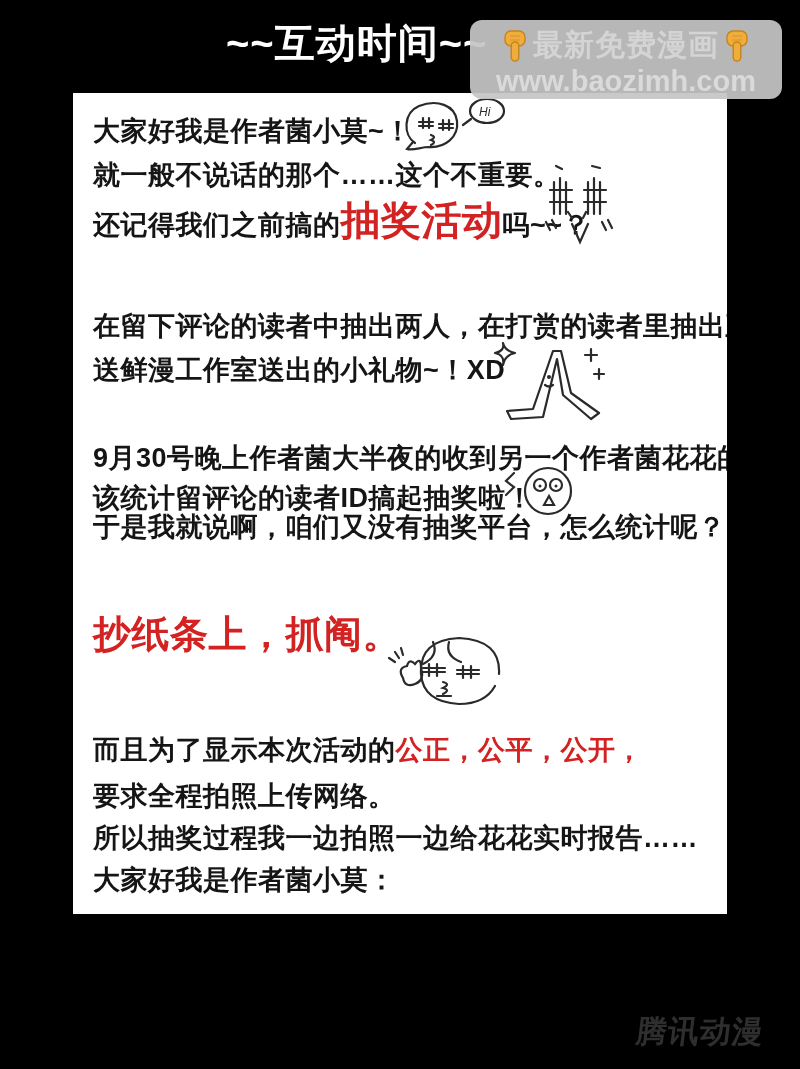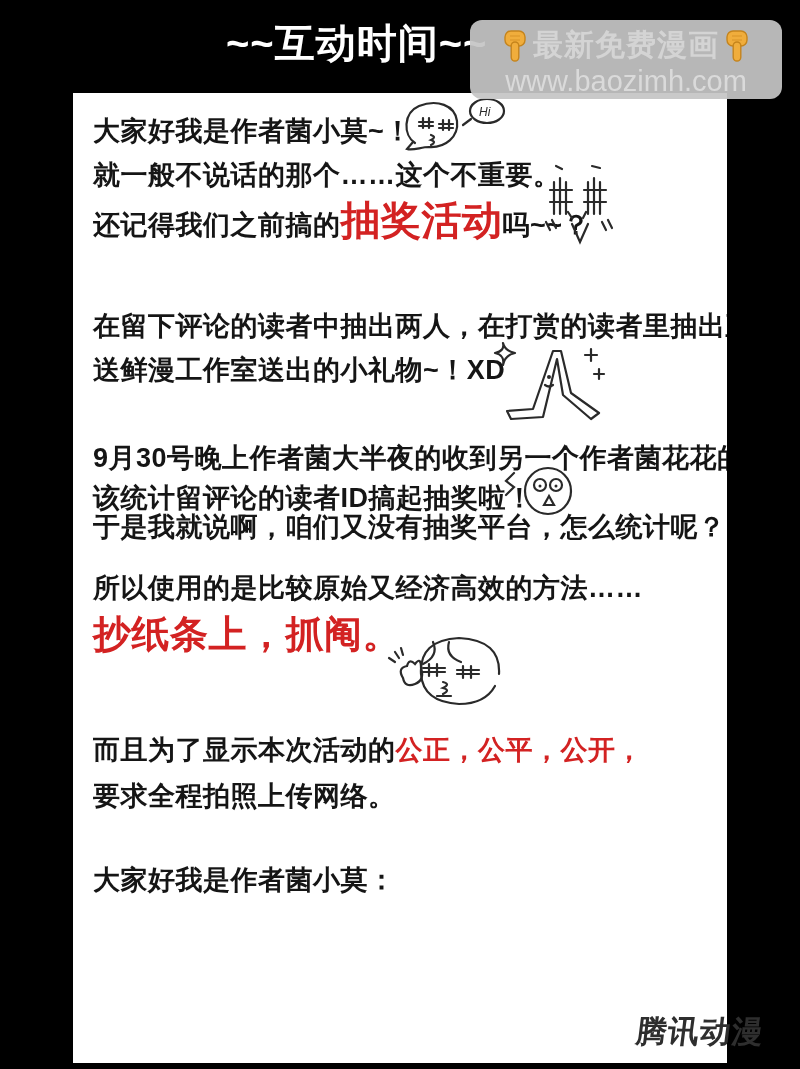--- a/index.html
+++ b/index.html
@@ -18,25 +18,25 @@
   }
   
   .wm-box{
     position:absolute;left:470px;top:20px;width:312px;height:79px;
     background:rgba(197,197,197,0.93);
     border-radius:12px;z-index:5;
     display:flex;flex-direction:column;align-items:center;justify-content:center;
   }
   .wm-row1{display:flex;align-items:center;gap:5px;margin-top:2px;}
   .wm-title{color:#d4d4d4;font-size:30px;font-weight:700;letter-spacing:1px;white-space:nowrap;}
-  .wm-url{color:#dadada;font-size:29px;font-weight:400;line-height:30px;white-space:nowrap;text-align:center;}
+  .wm-url{color:#dadada;font-size:29px;font-weight:700;line-height:30px;white-space:nowrap;text-align:center;}
   .finger{width:26px;height:34px;flex:none;}
   
   .sheet{
-    position:absolute;left:73px;top:93px;width:654px;height:970px;
+    position:absolute;left:73px;top:93px;width:654px;height:821px;
     background:#fff;overflow:hidden;
   }
   .line{
     position:absolute;left:20px;
     font-size:27px;color:#151515;font-weight:600;
     white-space:nowrap;letter-spacing:0.5px;
   }
   .red{color:#d32222;}
   .red-big{color:#d32222;font-size:40px;font-weight:700;}
   .red-line{color:#d32222;font-size:38px;font-weight:700;}
@@ -81,25 +81,25 @@
   <div class="line" style="top:20px"><span>大家好我是作者菌小莫~！</span></div>
   <div class="line" style="top:64px"><span>就一般不说话的那个……这个不重要。</span></div>
   <div class="line" style="top:100px"><span>还记得我们之前搞的</span><span class="red-big">抽奖活动</span><span>吗~~？</span></div>
 
   <div class="line" style="top:215px"><span>在留下评论的读者中抽出两人，在打赏的读者里抽出五人</span></div>
   <div class="line" style="top:259px"><span>送鲜漫工作室送出的小礼物~！XD</span></div>
 
   <div class="line" style="top:347px"><span>9月30号晚上作者菌大半夜的收到另一个作者菌花花的指示</span></div>
   <div class="line" style="top:387px"><span>该统计留评论的读者ID搞起抽奖啦！</span></div>
   <div class="line" style="top:416px"><span>于是我就说啊，咱们又没有抽奖平台，怎么统计呢？</span></div>
-  <div class="line" style="top:477px"><span>所以使用的是比较原始又经济高效的方法……</span></div>
   <div class="line red-line" style="top:516px"><span>抄纸条上，抓阄。</span></div>
 
   <div class="line" style="top:639px"><span>而且为了显示本次活动的</span><span class="red">公正，公平，公开，</span></div>
   <div class="line" style="top:685px"><span>要求全程拍照上传网络。</span></div>
+  <div class="line" style="top:727px"><span>所以抽奖过程我一边拍照一边给花花实时报告……</span></div>
   <div class="line" style="top:769px"><span>大家好我是作者菌小莫：</span></div>
 
   <div class="doodle" style="left:320px;top:2px">
     <svg width="115" height="62" viewBox="0 0 115 62" fill="none" stroke="#2a2a2a" stroke-width="2.2" stroke-linecap="round">
       <path d="M22 48 C10 40 10 18 26 11 C44 4 62 10 64 26 C66 42 52 53 36 52 C28 52 20 56 14 54 L20 47"></path>
       <path d="M26 27 h14 M26 31 h14 M30 23 v10 M36 23 v10"></path>
       <path d="M46 29 h14 M46 33 h14 M50 25 v10 M56 25 v10"></path>
       <path d="M38 40 q6 2 0 5 q6 2 0 5"></path>
       <ellipse cx="94" cy="16" rx="17" ry="12"></ellipse>
       <path d="M78 24 l-8 6"></path>

